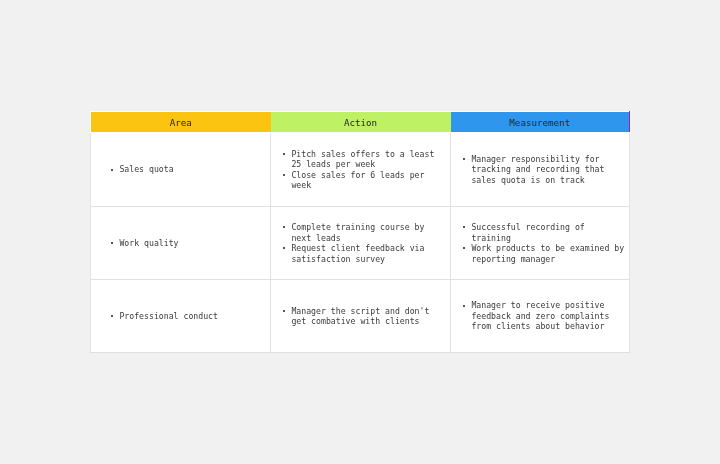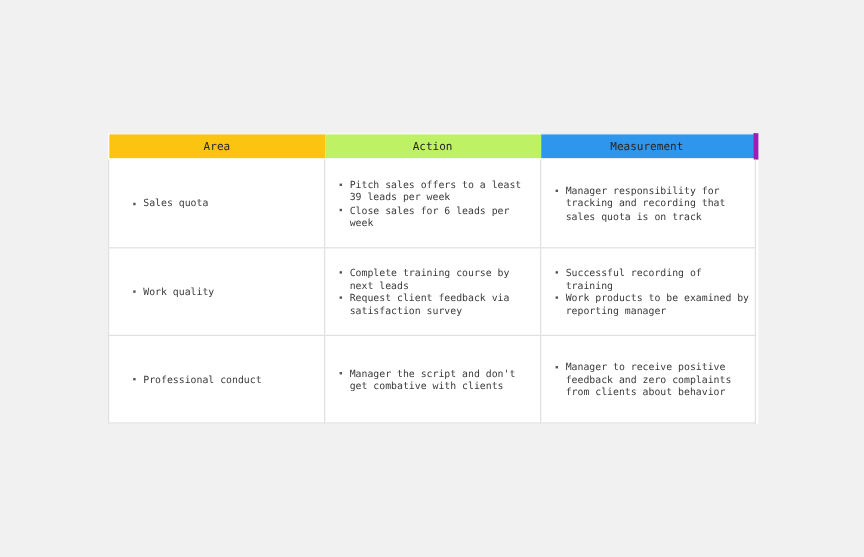--- a/index.html
+++ b/index.html
@@ -35,21 +35,21 @@
     color: #262626;
     height: 20px;
     text-align: center;
     border: 1px solid #ffffff;
     border-left-style: none;
     border-right-style: none;
     padding: 0;
     line-height: 20px;
   }
   th.c1 { border-left: 1px solid #ffffff; }
-  th.c3 { border-right: 4px solid #a21caf; text-align: center; }
+  th.c3 { border-right: 1px solid #a21caf; text-align: center; }
   th span { position: relative; top: 1.3px; display: inline-block; }
   th.c1 { background: #fac411; }
   th.c2 { background: #bef264; }
   th.c3 { background: #2e96ec; }
   td {
     border: 1px solid #e0e0e0;
     vertical-align: middle;
     padding: 0 4px 0 12px;
     height: 72px;
   }
@@ -95,21 +95,21 @@
       </thead>
       <tbody>
           <tr class="r1">
             <td class="col1">
               <ul>
                 <li>Sales quota</li>
               </ul>
             </td>
             <td class="col2">
               <ul>
-                <li>Pitch sales offers to a least 39 leads per week</li>
+                <li>Pitch sales offers to a least 25 leads per week</li>
                 <li>Close sales for 6 leads per week</li>
               </ul>
             </td>
             <td class="col3">
               <ul>
                 <li>Manager responsibility for tracking and recording that sales quota is on track</li>
               </ul>
             </td>
           </tr>
           <tr class="r2">

